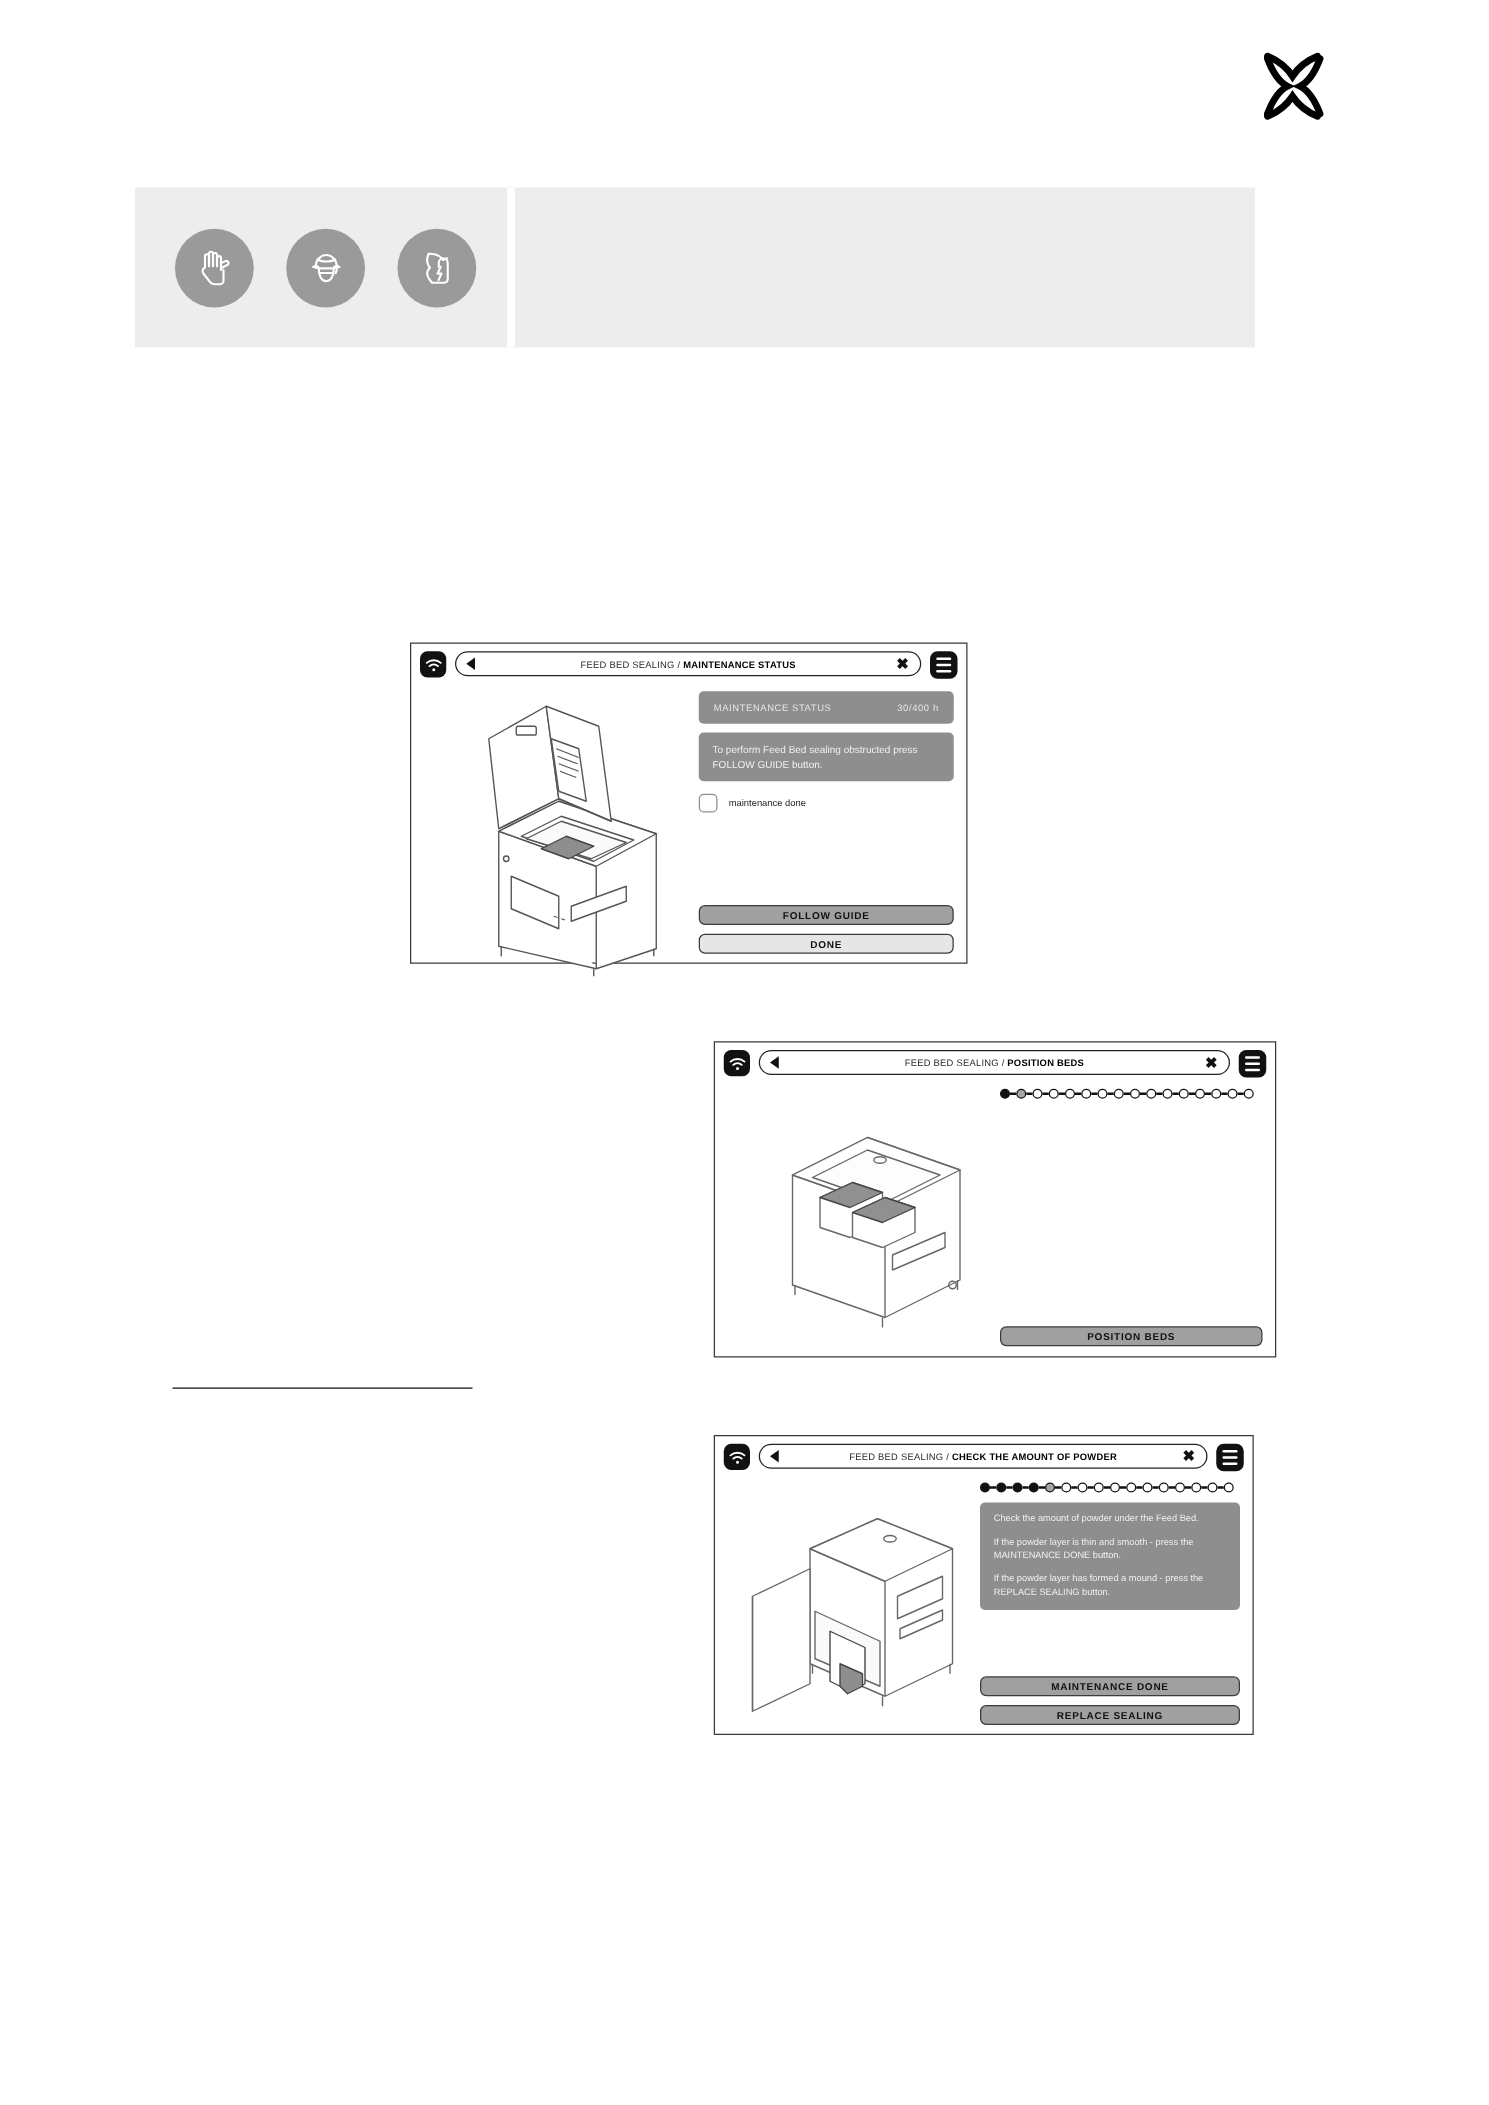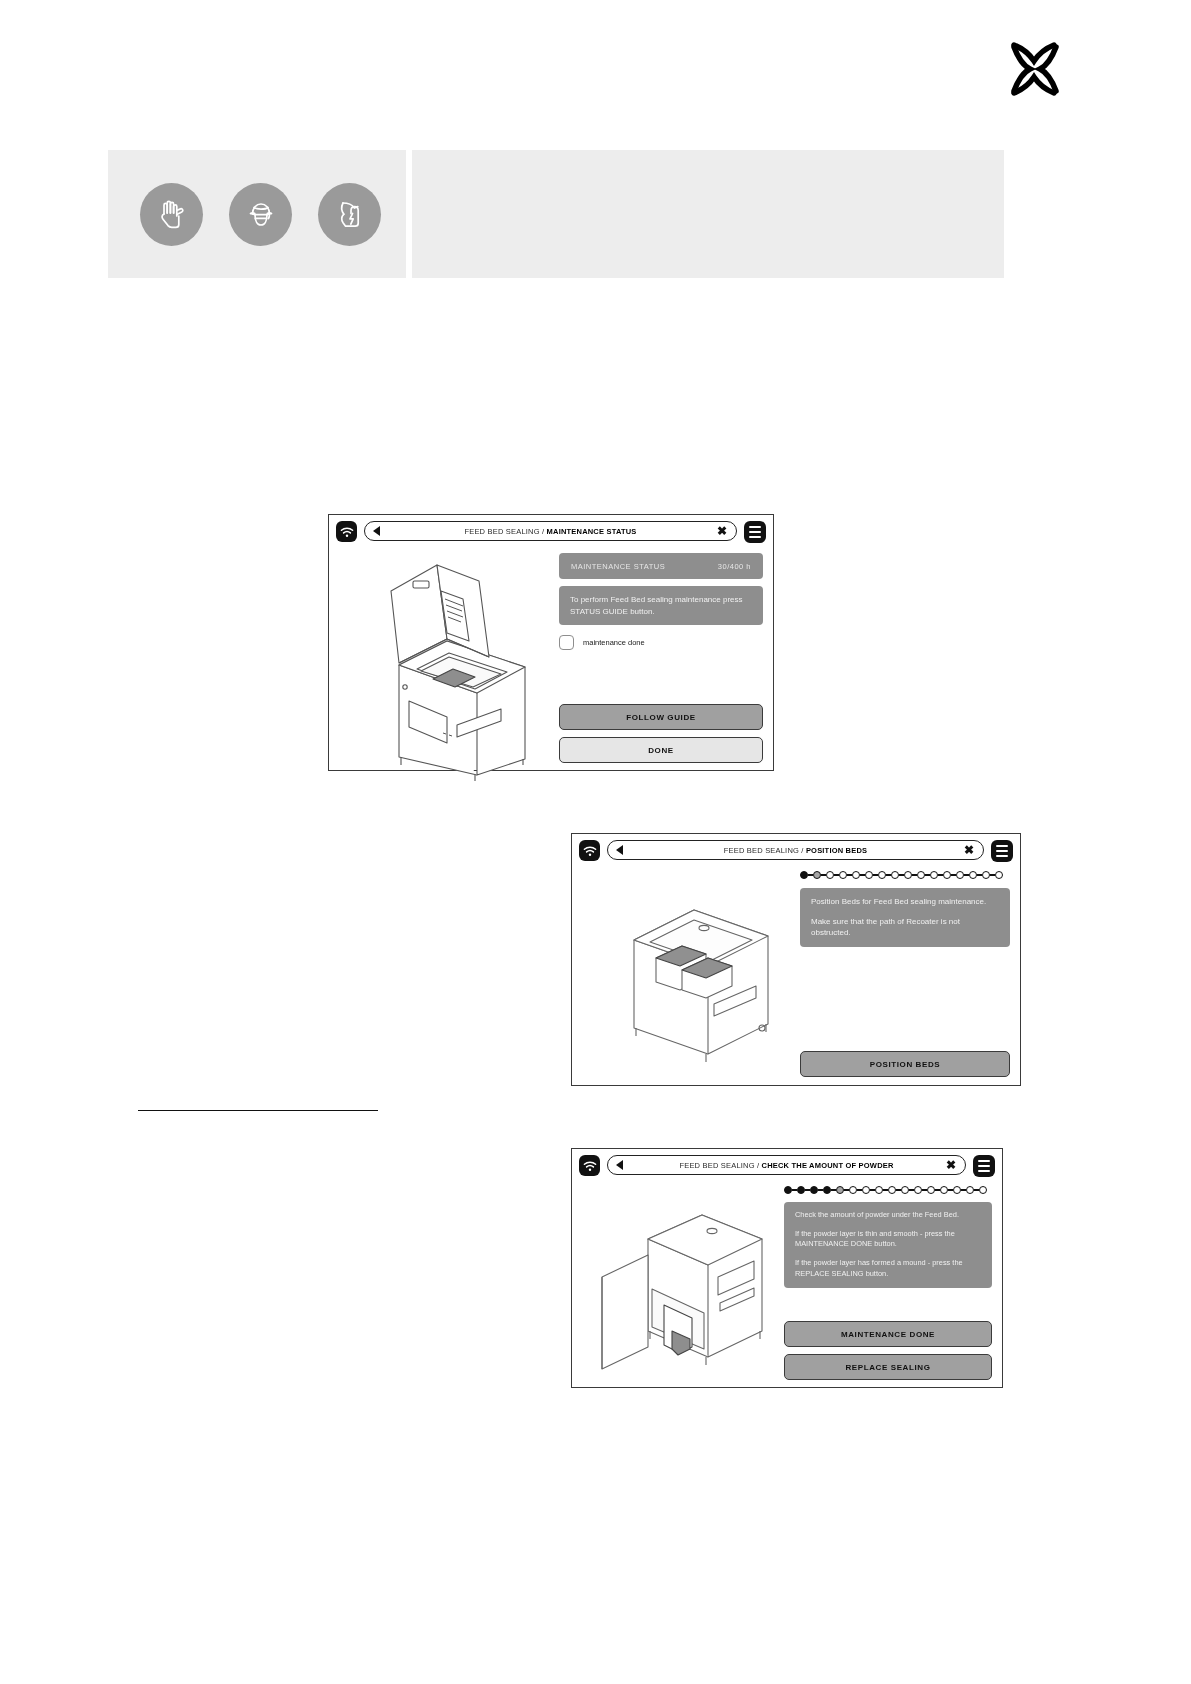--- a/index.html
+++ b/index.html
@@ -69,21 +69,21 @@
   .info-box p { margin:0 0 8px 0; }
   .info-box p:last-child { margin-bottom:0; }
   .check-row { display:flex; align-items:center; gap:9px; }
   .check-box { width:15px; height:15px; border:1.4px solid #8e8e8e; border-radius:4px; background:#fff; }
   .check-label { font-size:7.5px; color:#1a1a1a; }
 
   .btn {
     border:1.4px solid #3b3b3b; border-radius:5px;
     display:flex; align-items:center; justify-content:center;
     font-size:8px; font-weight:bold; letter-spacing:0.6px; color:#111;
-    height:26px;
+    height:16px;
   }
   .btn.primary { background:#a0a0a0; }
   .btn.secondary { background:#e6e6e6;text-align:center; }
 
   
   .dots { display:flex; align-items:center; }
   .dot { width:8px; height:8px; border-radius:50%; border:1.2px solid #111; background:#fff; flex:0 0 auto; }
   .dot.done { background:#111; }
   .dot.current { background:#a6a6a6; }
   .dot-link { width:5px; height:1.2px; background:#111; flex:0 0 auto; }
@@ -215,21 +215,21 @@
       </svg>
     </div>
 
     <div class="ui-right" style="padding-top:6px;">
       <div class="status-bar">
         <span>MAINTENANCE STATUS</span>
         <span>30/400 h</span>
       </div>
 
       <div class="info-box" style="margin-top:7px;">
-        <p>To perform Feed Bed sealing maintenance press STATUS GUIDE button.</p>
+        <p>To perform Feed Bed sealing obstructed press FOLLOW GUIDE button.</p>
       </div>
 
       <div class="check-row" style="margin-top:10px;">
         <span class="check-box"></span>
         <span class="check-label">maintenance done</span>
       </div>
 
       <div style="margin-top:auto; padding-bottom:8px;">
         <div class="btn primary">FOLLOW GUIDE</div>
         <div class="btn secondary" style="margin-top:7px;">DONE</div>
@@ -315,24 +315,20 @@
           <span class="dot-link"></span>
           <span class="dot"></span>
           <span class="dot-link"></span>
           <span class="dot"></span>
           <span class="dot-link"></span>
           <span class="dot"></span>
           <span class="dot-link"></span>
           <span class="dot"></span>
         </div>
 
-      <div class="info-box" style="margin-top:9px;">
-        <p>Position Beds for Feed Bed sealing maintenance.</p>
-        <p>Make sure that the path of Recoater is not obstructed.</p>
-      </div>
 
       <div style="margin-top:auto; padding-bottom:9px;">
         <div class="btn primary">POSITION BEDS</div>
       </div>
     </div>
   </div>
 </div>
 
 <div class="ui" id="screen-3" style="left:571px; top:1148px; width:432px; height:240px;">
 

